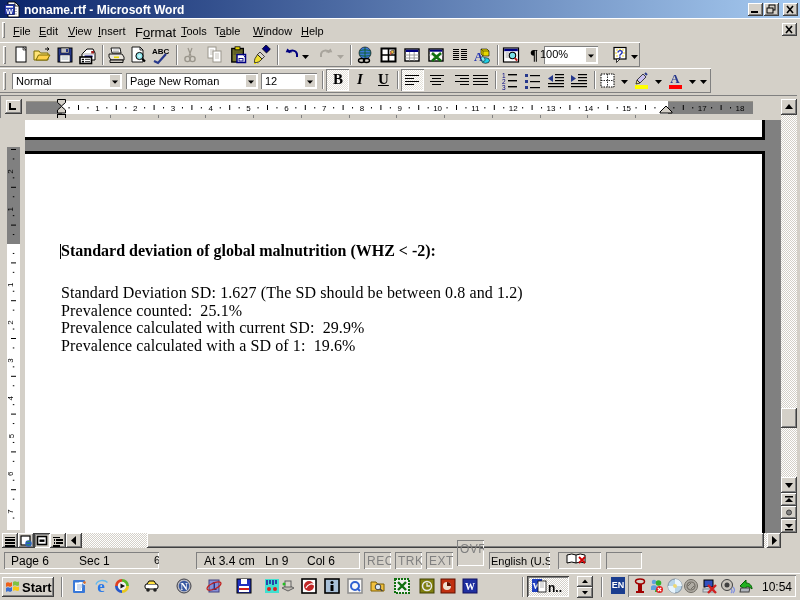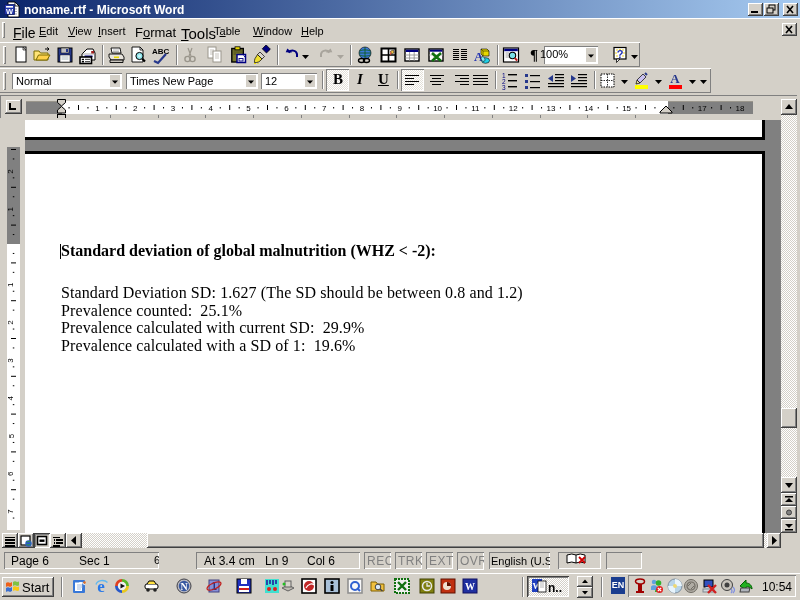--- a/index.html
+++ b/index.html
@@ -31,26 +31,26 @@
       <rect x="3" y="5" width="6" height="5" fill="#d4d0c8" stroke="#000"></rect>
     </svg>
   </div>
 <div class="abs raised" style="left:783px;top:3px;width:15px;height:13px">
     <svg width="15" height="13">
       <path d="M4 3 L10 10 M10 3 L4 10" stroke="#000" stroke-width="1.6"></path>
     </svg>
   </div>
 <div class="abs" style="left:0;top:18px;width:800px;height:24px;background:#d4d0c8;box-shadow:inset 0 1px #fff"></div>
 <div class="grip" style="left:2px;top:22px;height:16px"></div>
-<div class="abs" style="left:13px;top:25px;font-size:14px;color:#000"><u>F</u>ile</div>
+<div class="abs" style="left:13px;top:25px;font-size:11px;color:#000"><u>F</u>ile</div>
 <div class="abs" style="left:39px;top:25px;font-size:11px;color:#000"><u>E</u>dit</div>
 <div class="abs" style="left:68px;top:25px;font-size:11px;color:#000"><u>V</u>iew</div>
 <div class="abs" style="left:98px;top:25px;font-size:11px;color:#000"><u>I</u>nsert</div>
 <div class="abs" style="left:135px;top:25px;font-size:13px;color:#000">F<u>o</u>rmat</div>
-<div class="abs" style="left:181px;top:25px;font-size:15px;color:#000"><u>T</u>ools</div>
+<div class="abs" style="left:181px;top:25px;font-size:11px;color:#000"><u>T</u>ools</div>
 <div class="abs" style="left:214px;top:25px;font-size:11px;color:#000">T<u>a</u>ble</div>
 <div class="abs" style="left:253px;top:25px;font-size:11px;color:#000"><u>W</u>indow</div>
 <div class="abs" style="left:301px;top:25px;font-size:11px;color:#000"><u>H</u>elp</div>
 <div class="abs raised" style="left:782px;top:23px;width:15px;height:13px">
     <svg width="15" height="13">
       <path d="M4 3 L10 10 M10 3 L4 10" stroke="#000" stroke-width="1.6"></path>
     </svg>
   </div>
 <div class="abs" style="left:0;top:42px;width:800px;height:26px;background:#d4d0c8"></div>
 <div class="abs" style="left:0;top:42px;width:640px;height:25px;box-shadow:inset 0 1px #fff,inset -1px 0 #808080, inset 0 -1px #808080"></div>
@@ -226,21 +226,21 @@
     <path d="M1 10 L8 10 L4.5 14 Z" fill="#000"></path>
   </svg>
 <div class="abs" style="left:12px;top:73px;width:110px;height:16px;background:#fff;box-shadow:inset 1px 1px #808080, inset -1px -1px #fff"></div>
 <div class="abs" style="left:16px;top:75px;font-size:11px;white-space:nowrap">Normal</div>
 <div class="abs" style="left:110px;top:75px;width:10px;height:12px;background:#d4d0c8">
     <svg width="10" height="12">
       <path d="M2 5.5 L8 5.5 L5 8.8 Z" fill="#000"></path>
     </svg>
   </div>
 <div class="abs" style="left:126px;top:73px;width:132px;height:16px;background:#fff;box-shadow:inset 1px 1px #808080, inset -1px -1px #fff"></div>
-<div class="abs" style="left:130px;top:75px;font-size:11px;white-space:nowrap">Times New Page</div>
+<div class="abs" style="left:130px;top:75px;font-size:11px;white-space:nowrap">Page New Roman</div>
 <div class="abs" style="left:246px;top:75px;width:10px;height:12px;background:#d4d0c8">
     <svg width="10" height="12">
       <path d="M2 5.5 L8 5.5 L5 8.8 Z" fill="#000"></path>
     </svg>
   </div>
 <div class="abs" style="left:261px;top:73px;width:56px;height:16px;background:#fff;box-shadow:inset 1px 1px #808080, inset -1px -1px #fff"></div>
 <div class="abs" style="left:265px;top:75px;font-size:11px;white-space:nowrap">12</div>
 <div class="abs" style="left:305px;top:75px;width:10px;height:12px;background:#d4d0c8">
     <svg width="10" height="12">
       <path d="M2 5.5 L8 5.5 L5 8.8 Z" fill="#000"></path>
@@ -597,21 +597,21 @@
   </div>
 <div class="abs sunken" style="left:364px;top:552px;width:27px;height:17px;overflow:hidden">
     <span style="font-size:12px;color:#808080;position:absolute;top:2px;left:3px;letter-spacing:0.5px">REC</span>
   </div>
 <div class="abs sunken" style="left:395px;top:552px;width:27px;height:17px;overflow:hidden">
     <span style="font-size:12px;color:#808080;position:absolute;top:2px;left:3px;letter-spacing:0.5px">TRK</span>
   </div>
 <div class="abs sunken" style="left:426px;top:552px;width:27px;height:17px;overflow:hidden">
     <span style="font-size:12px;color:#808080;position:absolute;top:2px;left:3px;letter-spacing:0.5px">EXT</span>
   </div>
-<div class="abs sunken" style="left:457px;top:552px;width:27px;height:18px;overflow:hidden">
+<div class="abs sunken" style="left:457px;top:540px;width:27px;height:26px;overflow:hidden">
     <span style="font-size:12px;color:#808080;position:absolute;top:2px;left:3px;letter-spacing:0.5px">OVR</span>
   </div>
 <div class="abs sunken" style="left:489px;top:552px;width:61px;height:17px;overflow:hidden">
     <span style="font-size:11px;color:#000;position:absolute;top:3px;left:2px;white-space:nowrap">English (U.S</span>
   </div>
 <div class="abs sunken" style="left:558px;top:552px;width:43px;height:17px;overflow:hidden">
     <svg width="26" height="15" style="position:absolute;left:6px;top:0">
       <path d="M3 3 Q8 1 12 3 Q16 1 21 3 V11 Q16 9 12 11 Q8 9 3 11 Z" fill="#fff" stroke="#000"></path>
       <path d="M12 3 V11" stroke="#000"></path>
       <path d="M15 5 L21 11 M21 5 L15 11" stroke="#c00" stroke-width="1.8"></path>
@@ -619,21 +619,21 @@
   </div>
 <div class="abs sunken" style="left:606px;top:552px;width:36px;height:17px;overflow:hidden"></div>
 <div class="abs" style="left:0;top:573px;width:800px;height:27px;background:#d4d0c8;box-shadow:inset 0 1px #fff"></div>
 <div class="abs raised" style="left:2px;top:577px;width:52px;height:20px"></div>
 <svg width="16" height="16" style="position:absolute;left:5px;top:579px" viewBox="0 0 16 16">
 <path d="M1 4 C2 3 4 3 5 4 L7 3 L7 7 L5 8 C4 7 2 7 1 8 Z" fill="#ee6018"></path>
 <path d="M8 3 C9 2 11 2 12 3 L14 2.5 L14 6.5 L12 7 C11 6 9 6 8 7 Z" fill="#7ec242"></path>
 <path d="M1 9 C2 8 4 8 5 9 L7 8 L7 12 L5 13 C4 12 2 12 1 13 Z" fill="#3b6fd0"></path>
 <path d="M8 8 C9 7 11 7 12 8 L14 7.5 L14 11.5 L12 12 C11 11 9 11 8 12 Z" fill="#f8c812"></path>
 </svg>
-<div class="abs" style="left:22px;top:580px;font-size:13px;font-weight:normal">Start</div>
+<div class="abs" style="left:22px;top:580px;font-size:13px;font-weight:bold">Start</div>
 <div class="sep" style="left:61px;top:577px;height:20px"></div>
 <svg class="abs" style="left:71px;top:578px" width="16" height="16" viewBox="0 0 16 16">
     <rect x="2" y="2" width="12" height="13" rx="1" fill="#3878d8"></rect>
     <rect x="4" y="4.5" width="7" height="8.5" fill="#fff"></rect>
     <path d="M6 7 H12 M6 9 H12 M6 11 H10" stroke="#88a8d8" stroke-width="0.8"></path>
     <path d="M8 5 A4 4 0 0 1 13.5 7" stroke="#fff" fill="none" stroke-width="1.2"></path>
     <circle cx="13.5" cy="4.5" r="1.3" fill="#e87020"></circle>
   </svg>
 <svg class="abs" style="left:93px;top:578px" width="16" height="16" viewBox="0 0 16 16">
     <text x="8" y="14" font-size="17" font-weight="bold" fill="#2878e8" text-anchor="middle" font-family="Liberation Serif">e</text>

